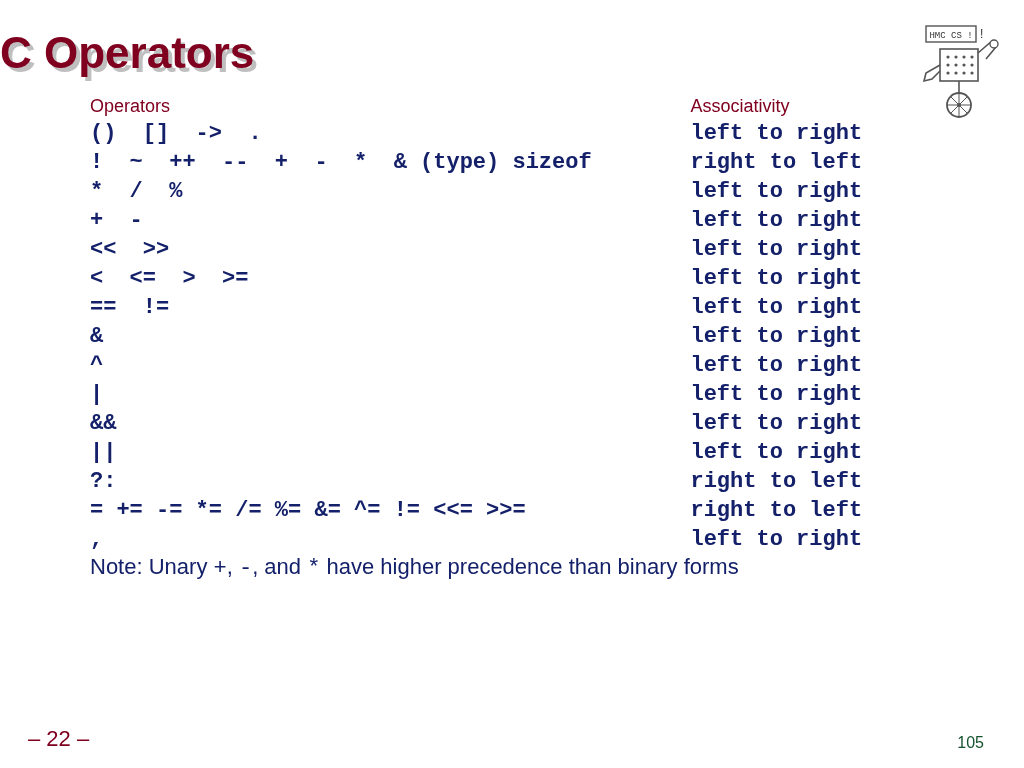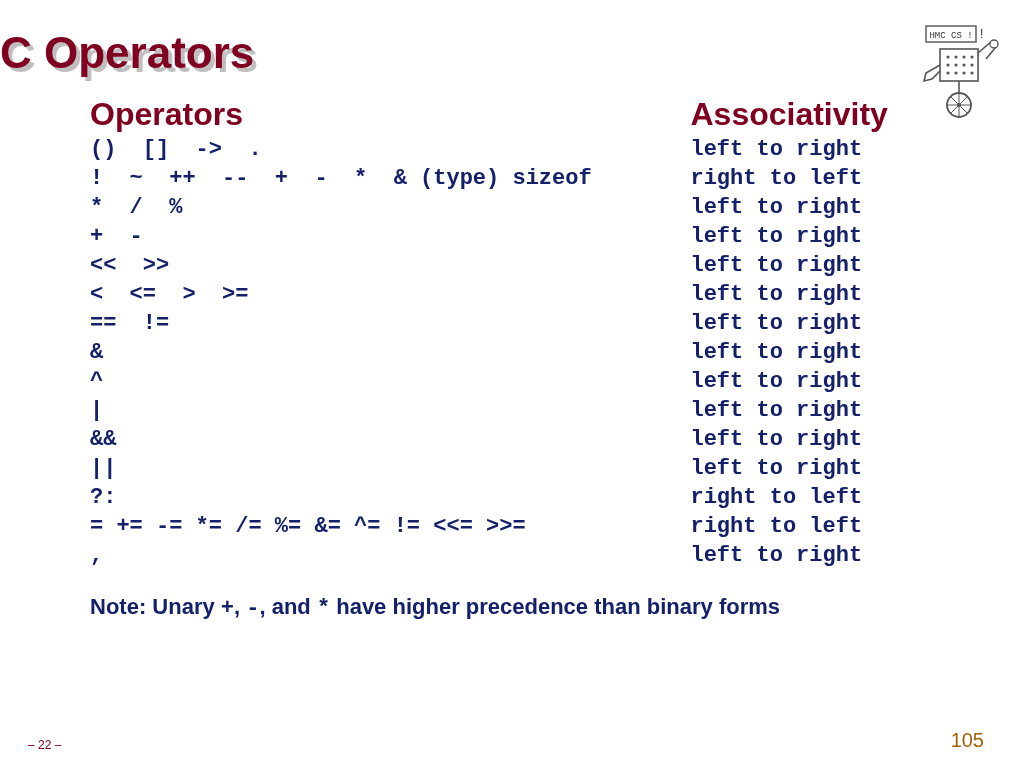--- a/index.html
+++ b/index.html
@@ -3,31 +3,31 @@
 <meta charset="utf-8">
 <style>
   * { margin: 0; padding: 0; box-sizing: border-box; }
   html, body { width: 1024px; height: 768px; background: #ffffff; font-family: Arial, Helvetica, sans-serif; }
   .slide { position: relative; width: 1024px; height: 768px; }
   .title-wrap { position: absolute; top: 28px; left: 0; width: 868px; text-align: left; }
   .title-shadow { position: absolute; top: 4px; left: 4px; width: 100%; font-size: 44px; font-weight: bold; color: #bfbfbf; }
   .title-main { position: relative; font-size: 44px; font-weight: bold; color: #800020; }
   .logo { position: absolute; top: 23px; right: 20px; width: 86px; height: 95px; }
   .content { position: absolute; top: 96px; left: 90px; width: 850px; }
-  .headers { display: flex; font-weight: bold; font-size: 32px; color: #800020; }
+  .headers { display: flex; font-weight: normal; font-size: 18px; color: #800020; }
   .col1 { width: 584px; }
   .col2 { width: 260px; margin-left: 40px; }
   .rows { margin-top: 2px; }
   .row { display: flex; font-family: "Courier New", Courier, monospace; font-weight: bold; font-size: 22px; color: #14216a; line-height: 1.32; white-space: pre; }
   .row .col1 { width: 584px; }
   .row .col2 { width: 260px; }
-  .note { margin-top: 24px; font-size: 22px; font-weight: bold; color: #14216a; font-family: Arial, Helvetica, sans-serif; }
+  .note { margin-top: 0; font-size: 22px; font-weight: normal; color: #14216a; font-family: Arial, Helvetica, sans-serif; }
   .note .mono { font-family: "Courier New", Courier, monospace; }
-  .footer-left { position: absolute; bottom: 16px; left: 28px; color: #800020; font-size: 12px; }
-  .footer-right { position: absolute; bottom: 16px; right: 40px; color: #a16207; font-size: 20px; }
+  .footer-left { position: absolute; bottom: 16px; left: 28px; color: #800020; font-size: 22px; }
+  .footer-right { position: absolute; bottom: 16px; right: 40px; color: #14532d; font-size: 16px; }
   
   .logo svg { width: 100%; height: 100%; }
 </style>
 </head>
 <body>
 
 <div class="slide">
 
   <div class="title-wrap">
     <div class="title-shadow">C Operators</div>

